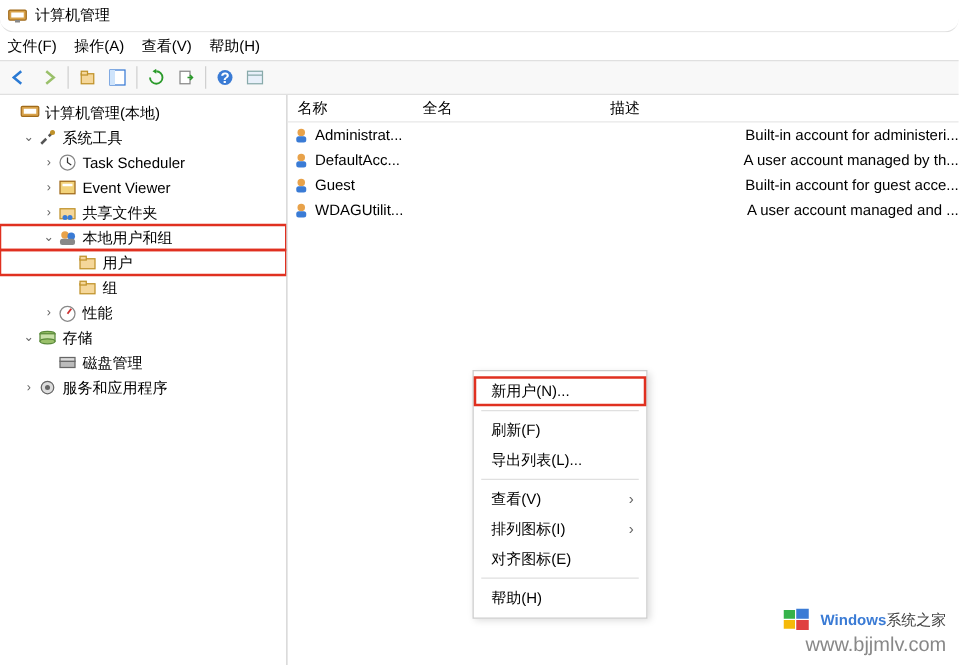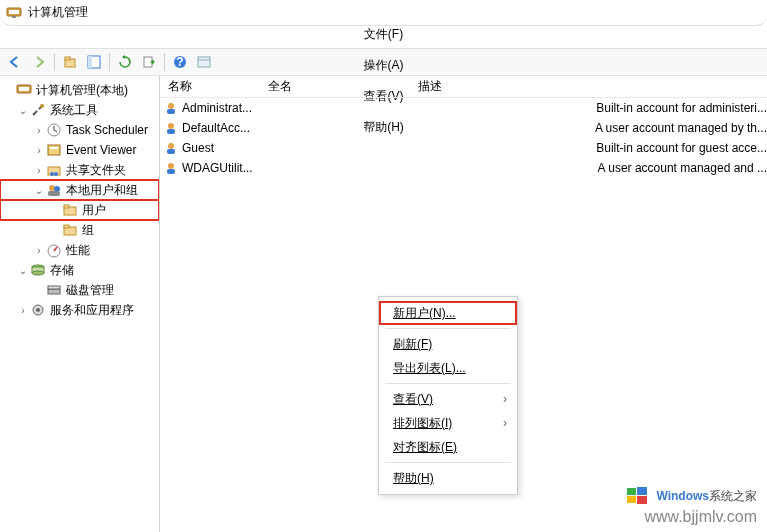--- a/index.html
+++ b/index.html
@@ -1,29 +1,29 @@
 <!DOCTYPE html>
 <html><head>
 <meta charset="utf-8">
 <style>
 * { margin: 0; padding: 0; box-sizing: border-box; font-family: "Microsoft YaHei", sans-serif; font-size: 12px; }
 body { background: #fff; width: 767px; height: 532px; overflow: hidden; position: relative; }
 
 .titlebar { height: 26px; display: flex; align-items: center; padding: 0 6px; border-bottom: 1px solid #e0e0e0; gap: 6px; border-radius: 11px; }
 .titlebar .app-icon { width: 16px; height: 16px; }
 
-.menubar { height: 22px; display: flex; align-items: center; padding: 0 6px; gap: 14px; flex-direction: column; }
+.menubar { height: 22px; display: flex; align-items: center; padding: 0 6px; gap: 14px; }
 .menubar span { color: #000; cursor: default; }
 
 .toolbar { height: 28px; display: flex; align-items: center; padding: 0 4px; gap: 2px; border-top: 1px solid #e0e0e0; border-bottom: 1px solid #e0e0e0; background: #f8f8f8; }
 .toolbar .tbtn { width: 22px; height: 22px; display: flex; align-items: center; justify-content: center; cursor: pointer; }
 .toolbar .sep { width: 1px; height: 18px; background: #d0d0d0; margin: 0 2px; }
 
 .body-area { display: flex; height: calc(532px - 26px - 22px - 28px); }
-.tree-pane { width: 160px; border-right: 1px solid #d0d0d0; padding: 4px 0; overflow: hidden; }
+.tree-pane { width: 230px; border-right: 1px solid #d0d0d0; padding: 4px 0; overflow: hidden; }
 .list-pane { flex: 1; position: relative; }
 
 .list-header { display: flex; border-bottom: 1px solid #e8e8e8; height: 22px; align-items: center; }
 .list-header .col { padding: 0 8px; color: #000000; }
 .col-name { width: 100px; }
 .col-full { width: 150px; }
 .col-desc { flex: 1; }
 
 .list-row { display: flex; height: 20px; align-items: center; }
 .list-row .cell-name { width: 100px; padding-left: 4px; display: flex; align-items: center; gap: 4px; overflow: hidden; white-space: nowrap; }
@@ -34,21 +34,21 @@
 .tree-node .exp { width: 14px; text-align: center; color: #666; font-size: 10px; cursor: pointer; }
 .tree-node .exp.empty { visibility: hidden; }
 .tree-node .icon { width: 16px; height: 16px; margin-right: 4px; flex: none; }
 .lvl0 { padding-left: 2px; }
 .lvl1 { padding-left: 16px; }
 .lvl2 { padding-left: 32px; }
 .lvl3 { padding-left: 48px; }
 
 .highlight-box { outline: 2px solid #e03020; outline-offset: -1px; }
 
-.context-menu { position: absolute; left: 378px; top: 296px; width: 140px; background: #fff; border: 1px solid #ccc; box-shadow: 2px 2px 6px rgba(0,0,0,0.15); padding: 4px 0; text-decoration: underline; }
+.context-menu { position: absolute; left: 378px; top: 296px; width: 140px; background: #fff; border: 1px solid #ccc; box-shadow: 2px 2px 6px rgba(0,0,0,0.15); padding: 4px 0; }
 .context-menu .mi { height: 24px; display: flex; align-items: center; padding: 0 14px; cursor: default; position: relative; }
 .context-menu .mi.has-sub::after { content: "›"; position: absolute; right: 10px; color: #666; font-size: 12px; }
 .context-menu .msep { height: 1px; background: #e0e0e0; margin: 3px 6px; }
 .context-menu .mi.highlight { outline: 2px solid #e03020; outline-offset: -2px; }
 
 .watermark { position: absolute; right: 10px; bottom: 6px; text-align: right; }
 .watermark .line1 { color: #3a7bd5; font-size: 14px; font-weight: bold; }
 .watermark .line1 span.zh { color: #444; font-weight: normal; }
 .watermark .line2 { color: #888; font-size: 16px; }
 .watermark .wlogo { display: inline-block; vertical-align: middle; margin-right: 4px; }

